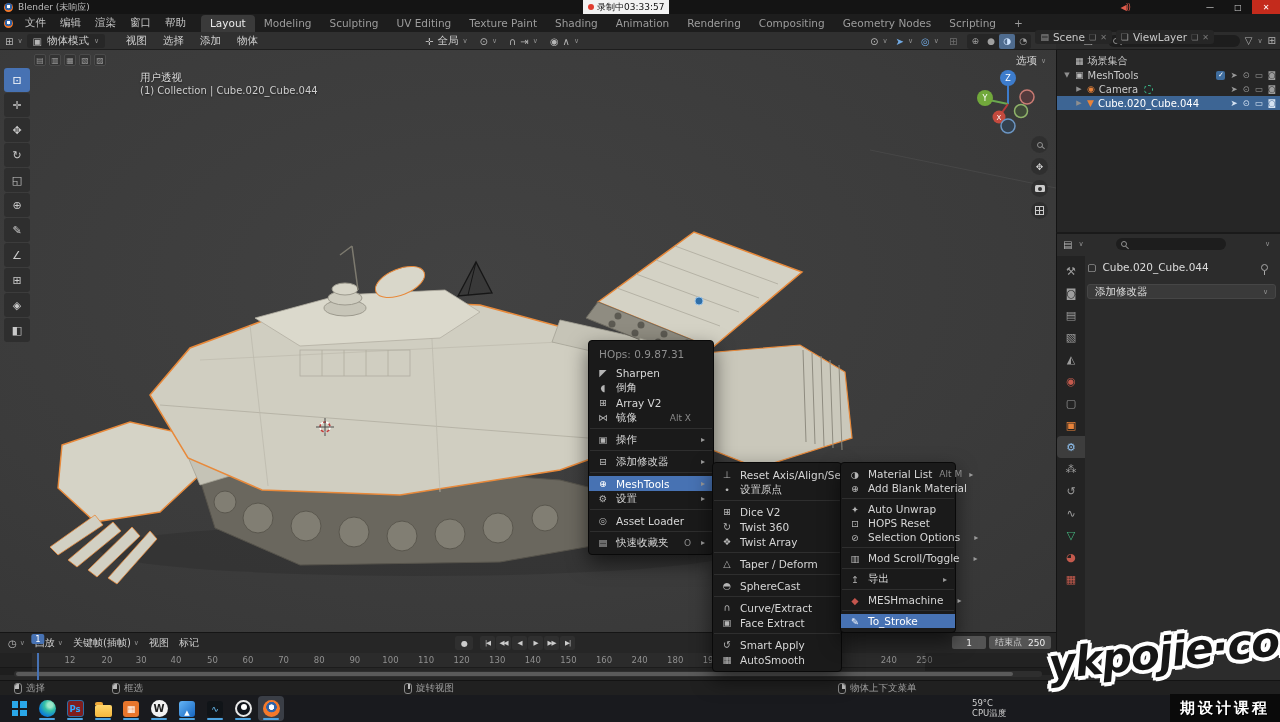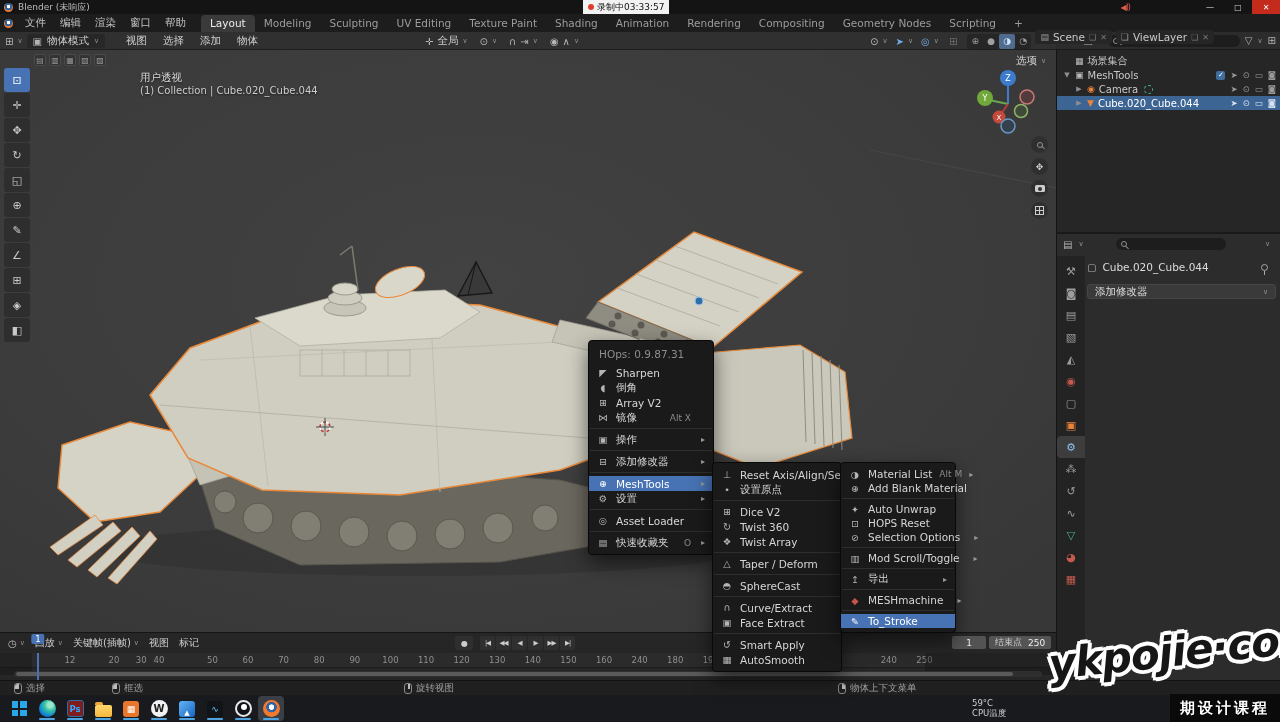--- a/index.html
+++ b/index.html
@@ -808,23 +808,23 @@
           <span>1</span>
         </span>
       <span class="ffield">
         <span class="lab">结束点</span>
         <span>250</span>
       </span>
     </div>
   </div>
   <div id="tl-ruler">
       <span class="tick" style="left: 70.04px;">12</span>
-      <span class="tick" style="left: 114px; text-align: center;">20</span>
+      <span class="tick" style="left: 107px; text-align: center;">20</span>
       <span class="tick" style="left: 141.24px;">30</span>
-      <span class="tick" style="left: 159px;">40</span>
+      <span class="tick" style="left: 176px;">40</span>
       <span class="tick" style="left: 212.44px;">50</span>
       <span class="tick" style="left: 248.04px;">60</span>
       <span class="tick" style="left: 283.64px;">70</span>
       <span class="tick" style="left: 319.24px;">80</span>
       <span class="tick" style="left: 354.84px;">90</span>
       <span class="tick" style="left: 390.44px;">100</span>
       <span class="tick" style="left: 426.04px;">110</span>
       <span class="tick" style="left: 461.64px;">120</span>
       <span class="tick" style="left: 497.24px;">130</span>
       <span class="tick" style="left: 532.84px;">140</span>

